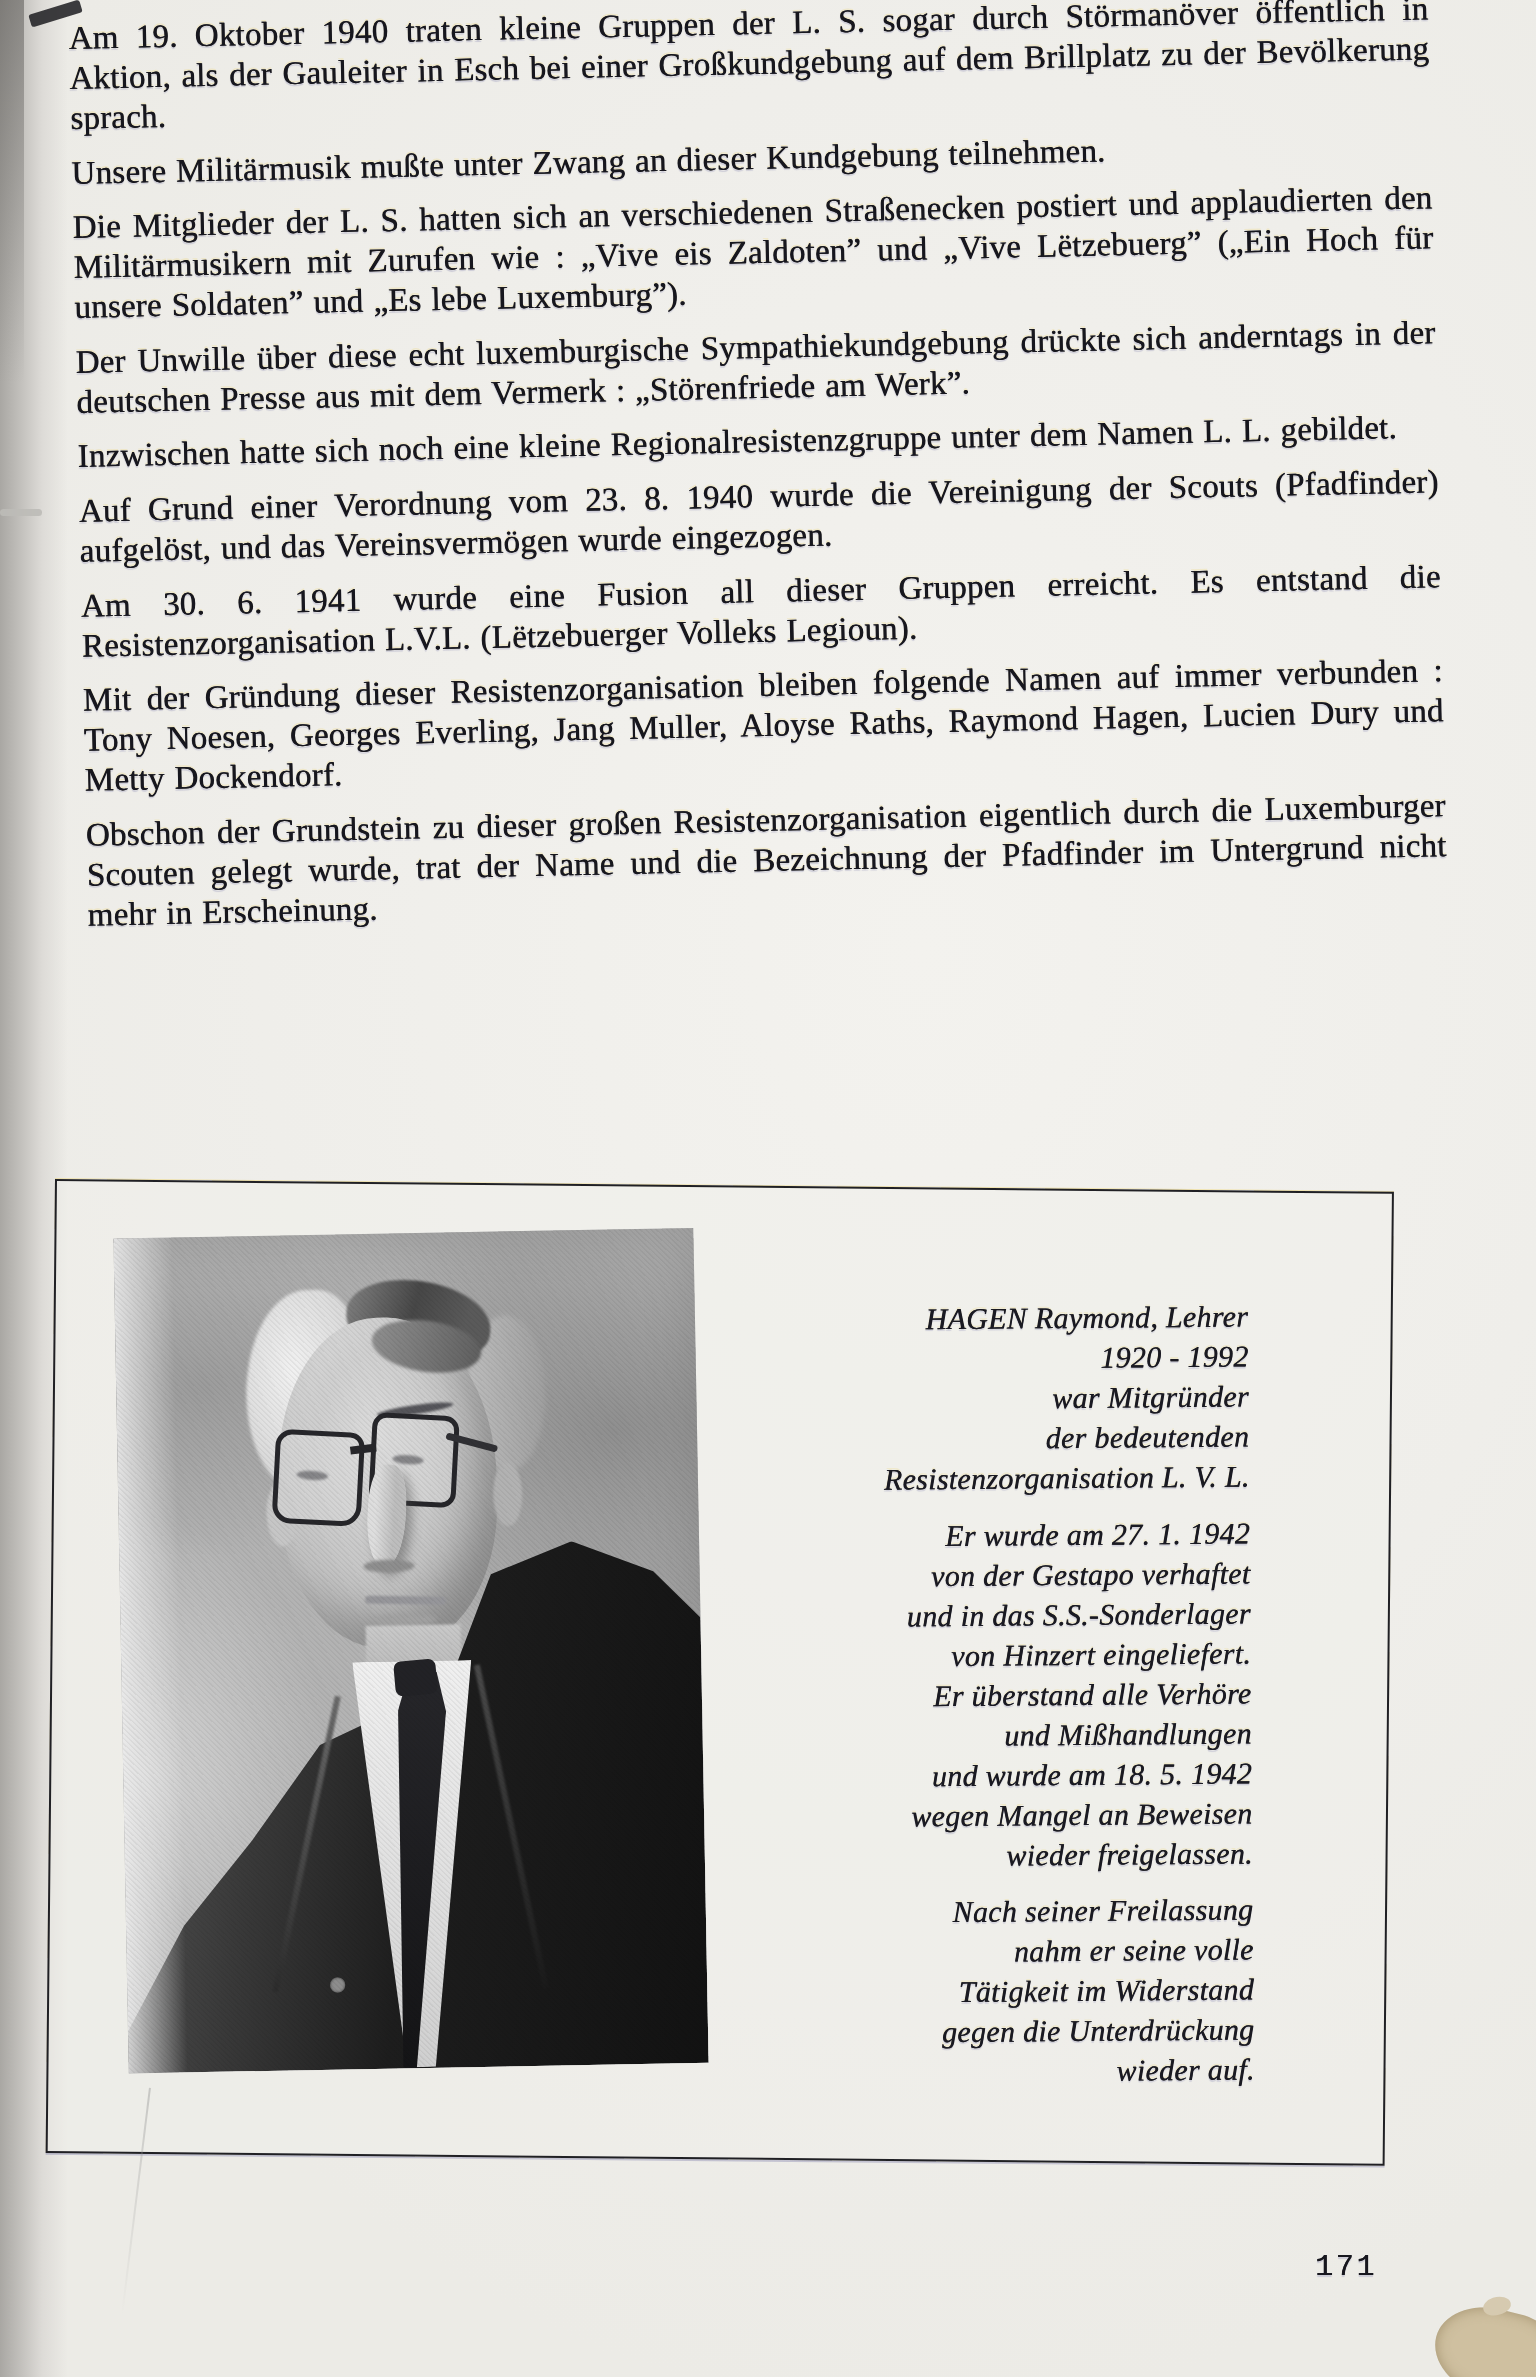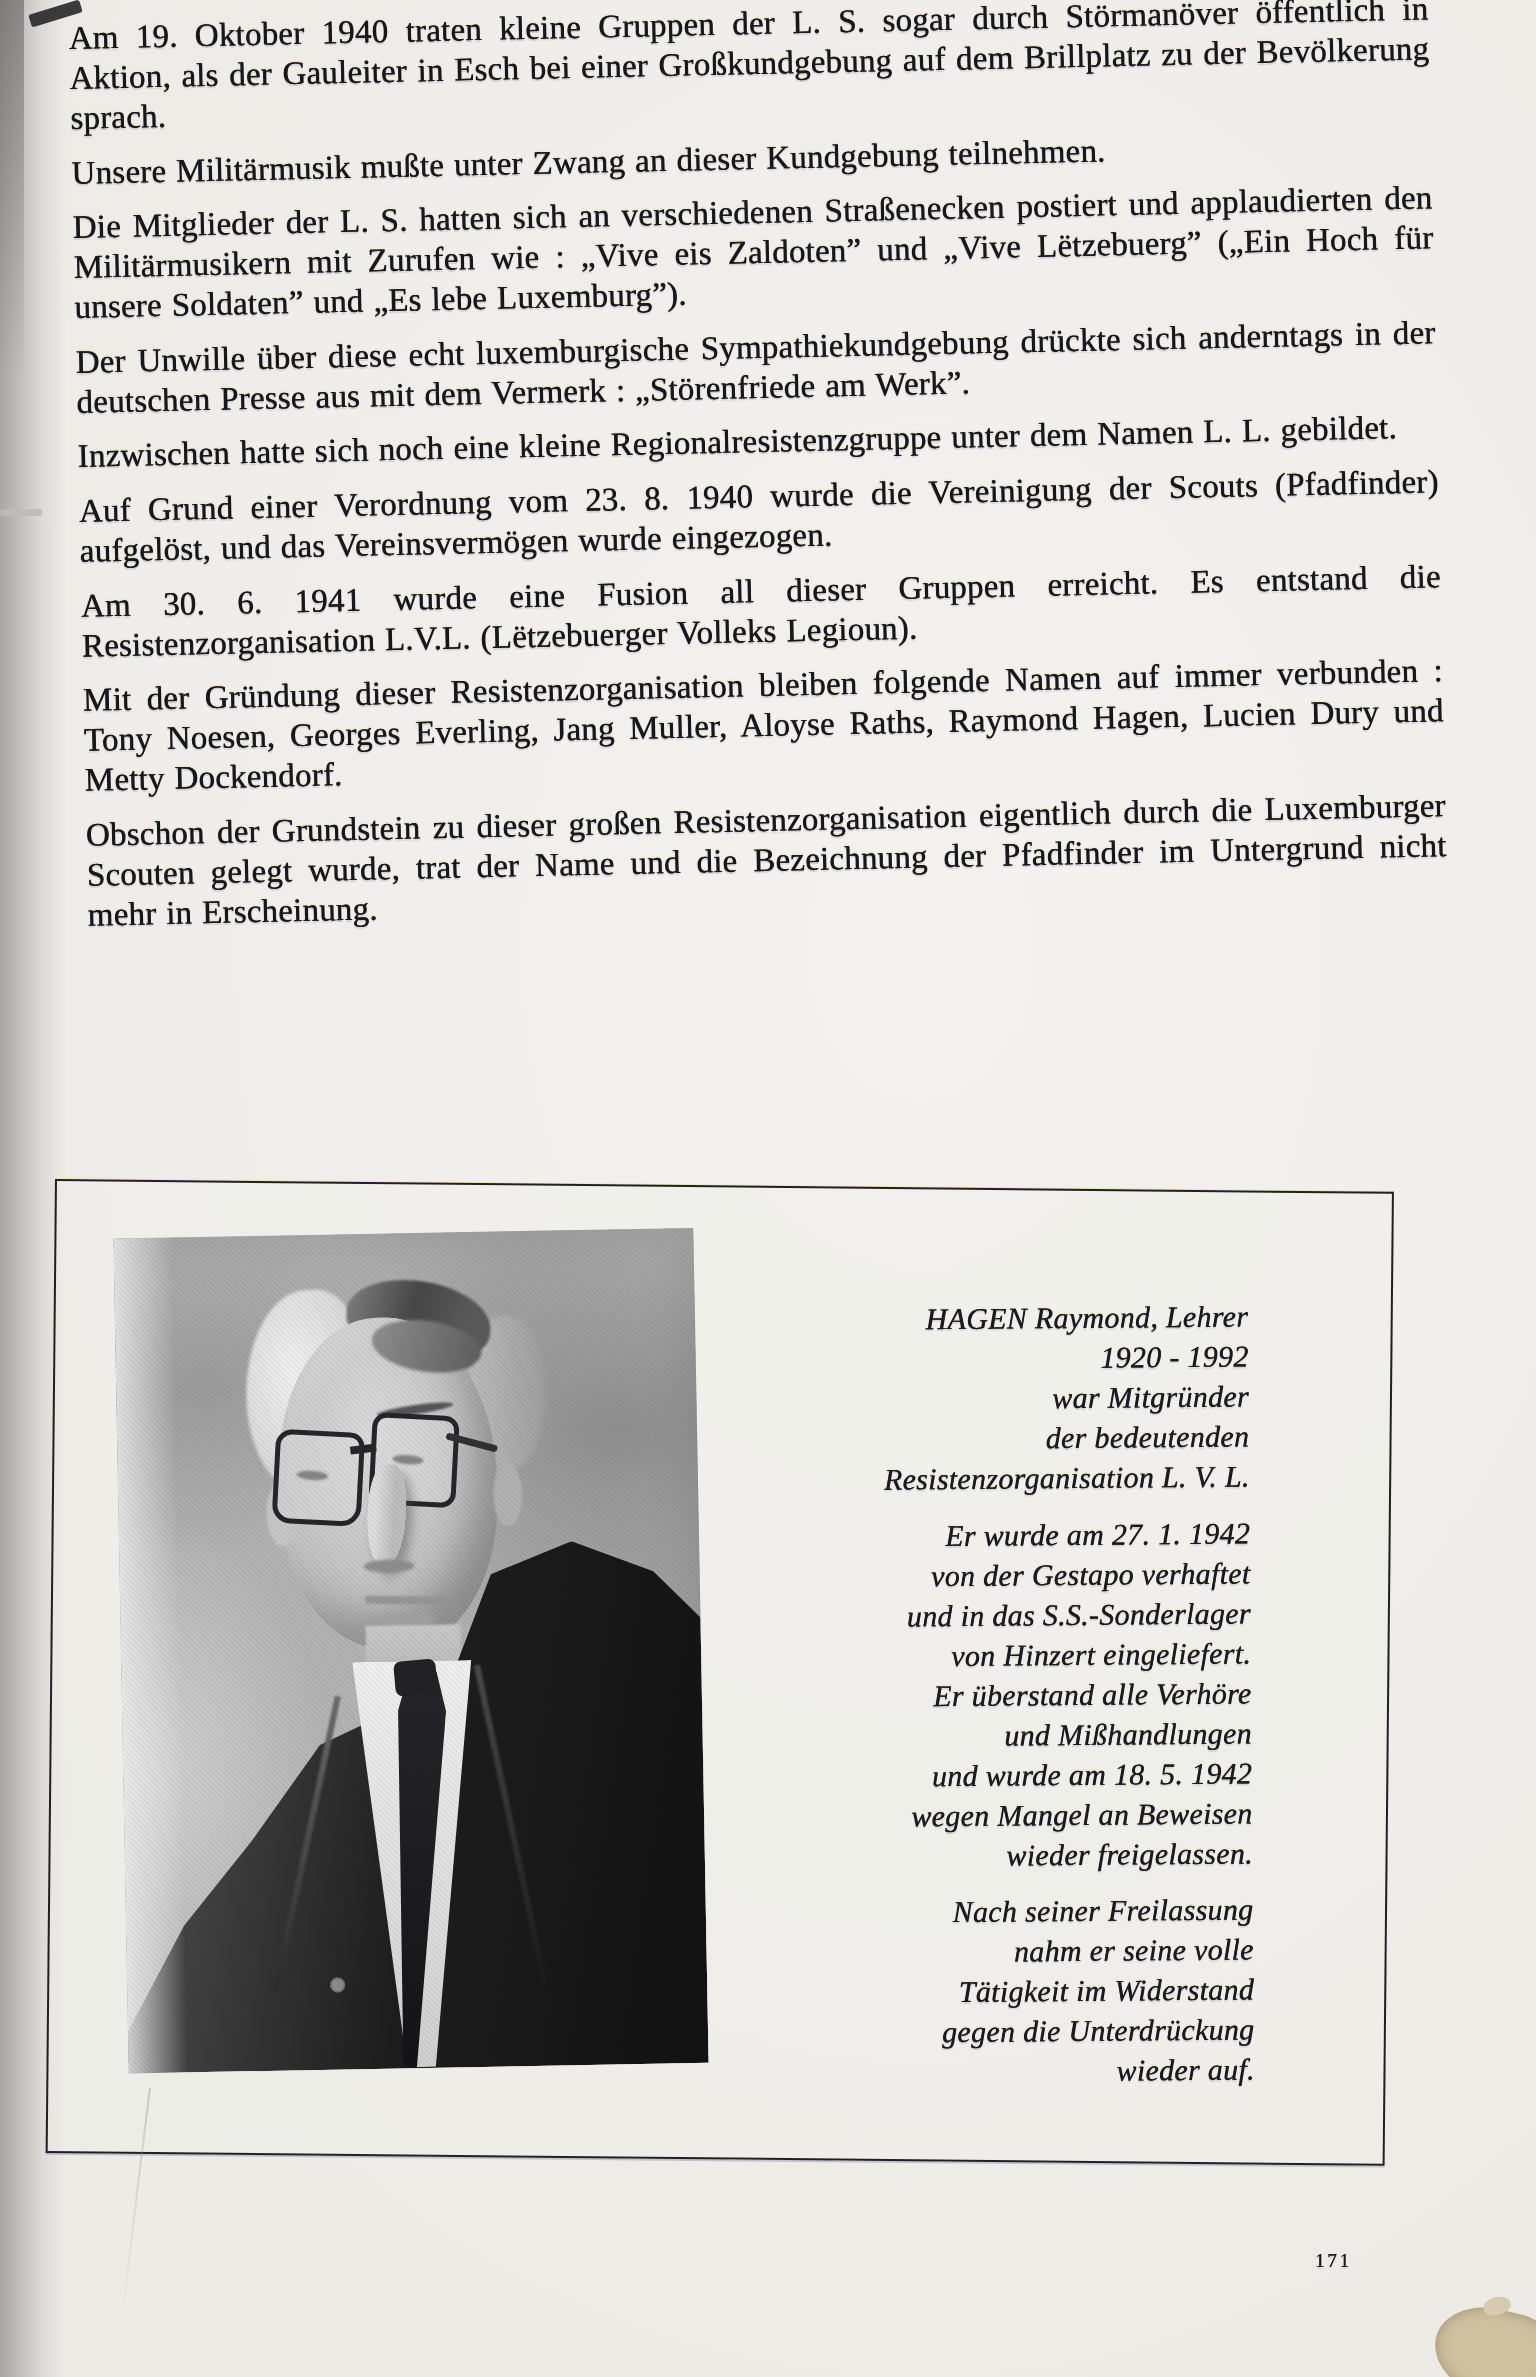--- a/index.html
+++ b/index.html
@@ -120,22 +120,23 @@
     font-style:italic;font-size:30px;line-height:40px;color:#1a1a22;
     text-align:right;letter-spacing:0.3px;
   }
   .caption .blk{margin:0 0 16.5px 0;}
   .caption .ln{
     text-shadow:0.4px 0 0 currentColor,0 -1.8px 0 rgba(240,205,70,.18),0 1.8px 0.9px rgba(30,30,120,.15);
   }
   
   .page-number{
     position:absolute;left:1315px;top:2250px;
-    font-size:19px;letter-spacing:2.7px;color:#17171e;
+    font-size:30px;letter-spacing:2.7px;color:#17171e;
     text-shadow:0.4px 0 0 currentColor,0 1.8px 0.9px rgba(30,30,120,.15);
+    font-family:Liberation Mono, monospace;
   }
   .crease{
     position:absolute;left:135px;top:2087px;width:1.8px;height:229px;
     background:linear-gradient(180deg,rgba(140,140,140,.4),rgba(140,140,140,0));
     transform:rotate(7deg);
   }
   .corner-stain{
     position:absolute;right:-16.5px;bottom:-20px;width:119px;height:88px;
     background:#cfc0a0;border-radius:55% 40% 30% 60%;transform:rotate(14deg);
     box-shadow:inset 0 0 13px rgba(120,100,60,.5);

